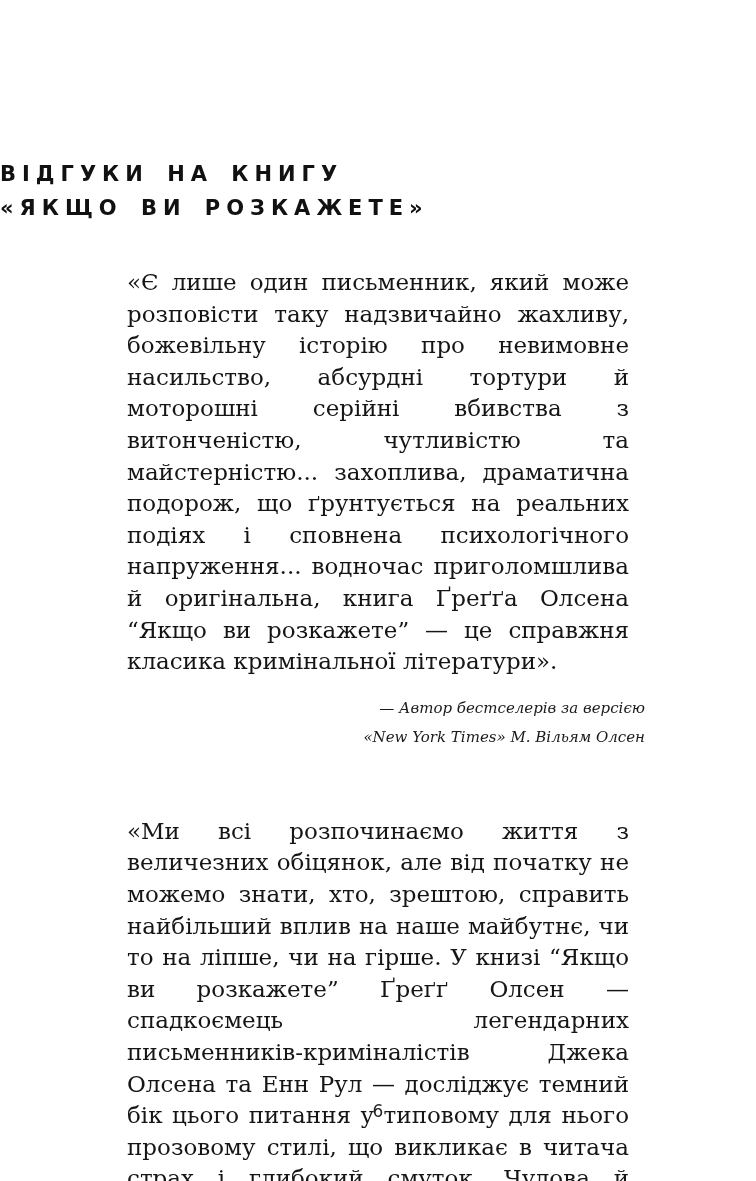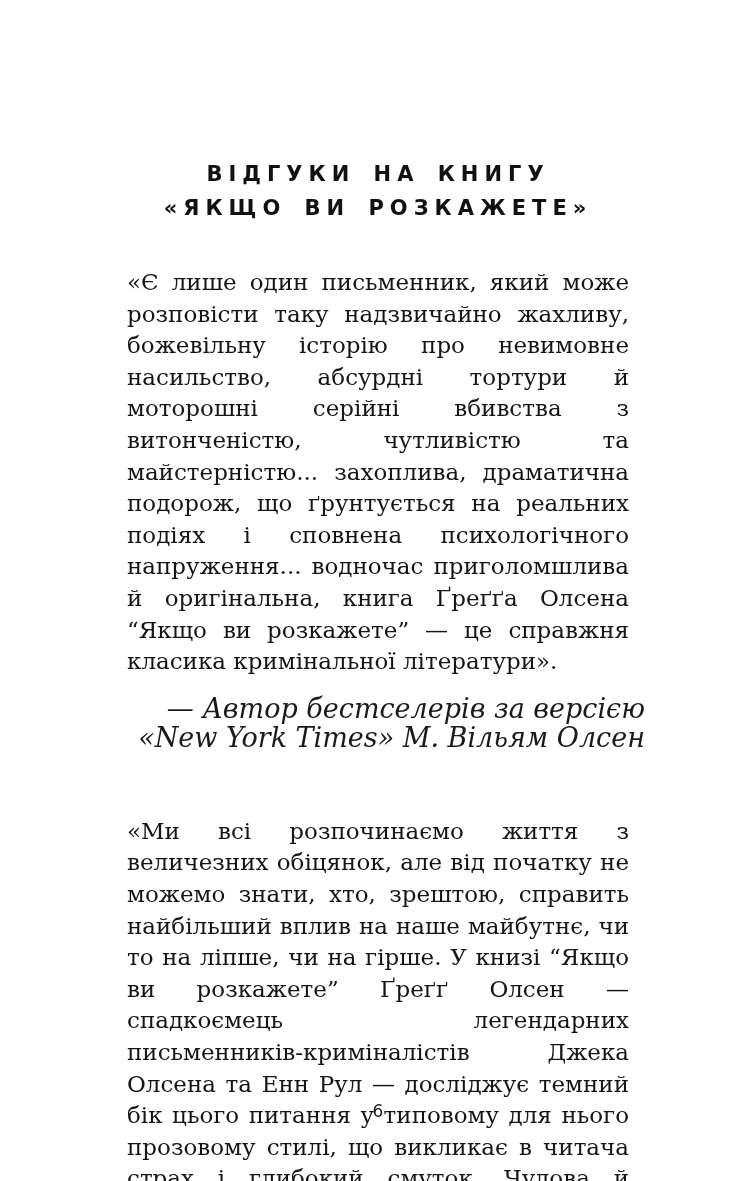--- a/index.html
+++ b/index.html
@@ -13,21 +13,21 @@
     height: 1181px;
     margin: 0 auto;
     background: #ffffff;
     color: #141414;
     font-family: "DejaVu Serif", "Liberation Serif", serif;
     overflow: hidden;
     box-sizing: border-box;
   }
   .book-title {
     padding-top: 143px;
-    text-align: center;
+    text-align: left;
     font-family: "DejaVu Sans", "Liberation Sans", sans-serif;
     font-weight: bold;
     font-size: 21px;
     letter-spacing: 6px;
     word-spacing: 5px;
     line-height: 34px;
     color: #111111;
   }
   .content {
     width: 534px;
@@ -39,21 +39,21 @@
     text-align: justify;
     color: #151515;
     margin: 16px;
   }
   .quote.second {
     margin-top: 64px;
   }
   .attribution {
     text-align: right;
     font-style: italic;
-    font-size: 27px;
+    font-size: 15px;
     line-height: 29px;
     color: #1a1a1a;
   }
   .attribution div {
     white-space: nowrap;
   }
   .page-number {
     position: absolute;
     left: 0;
     right: 0;

